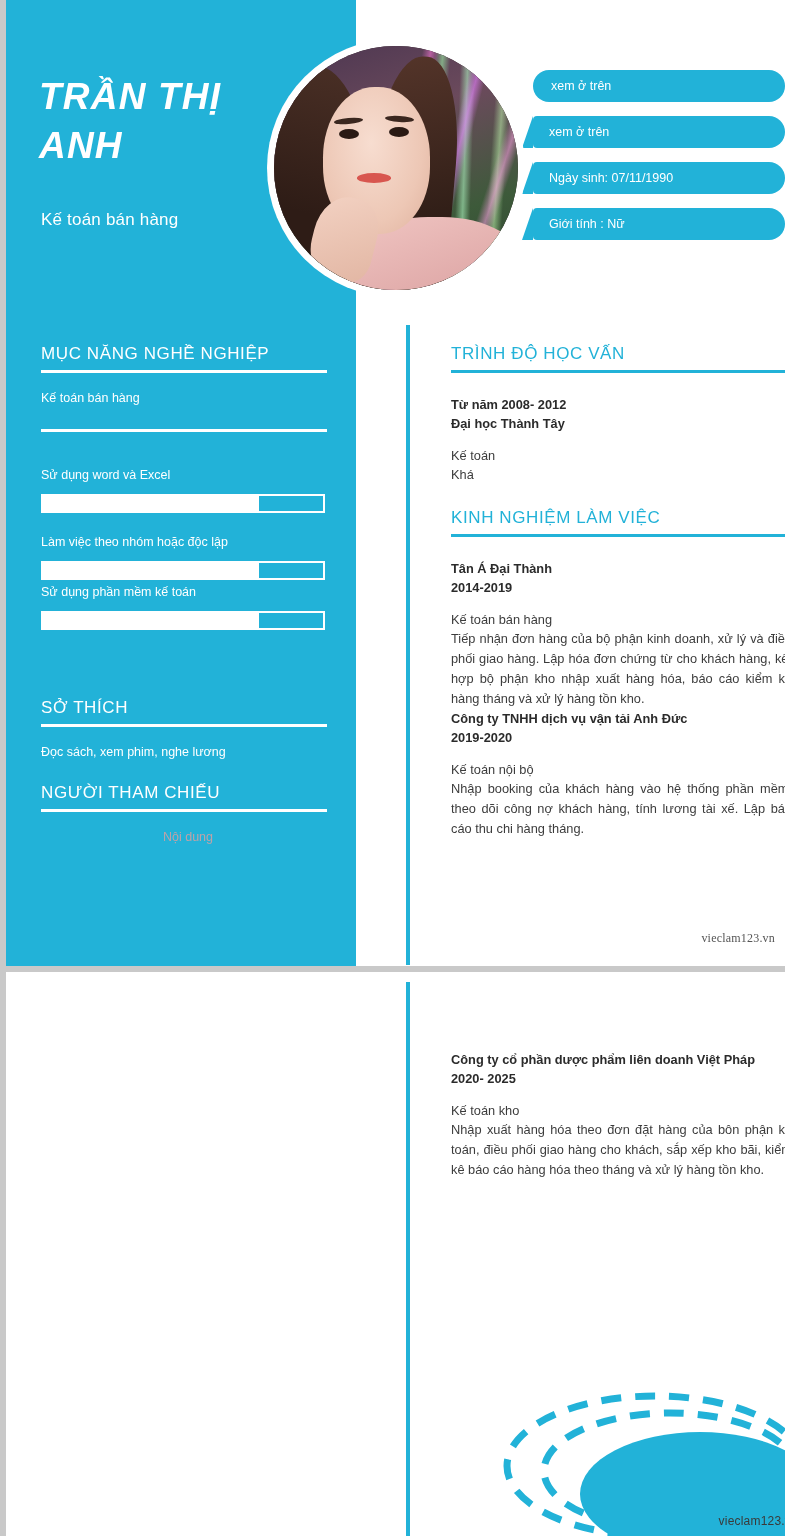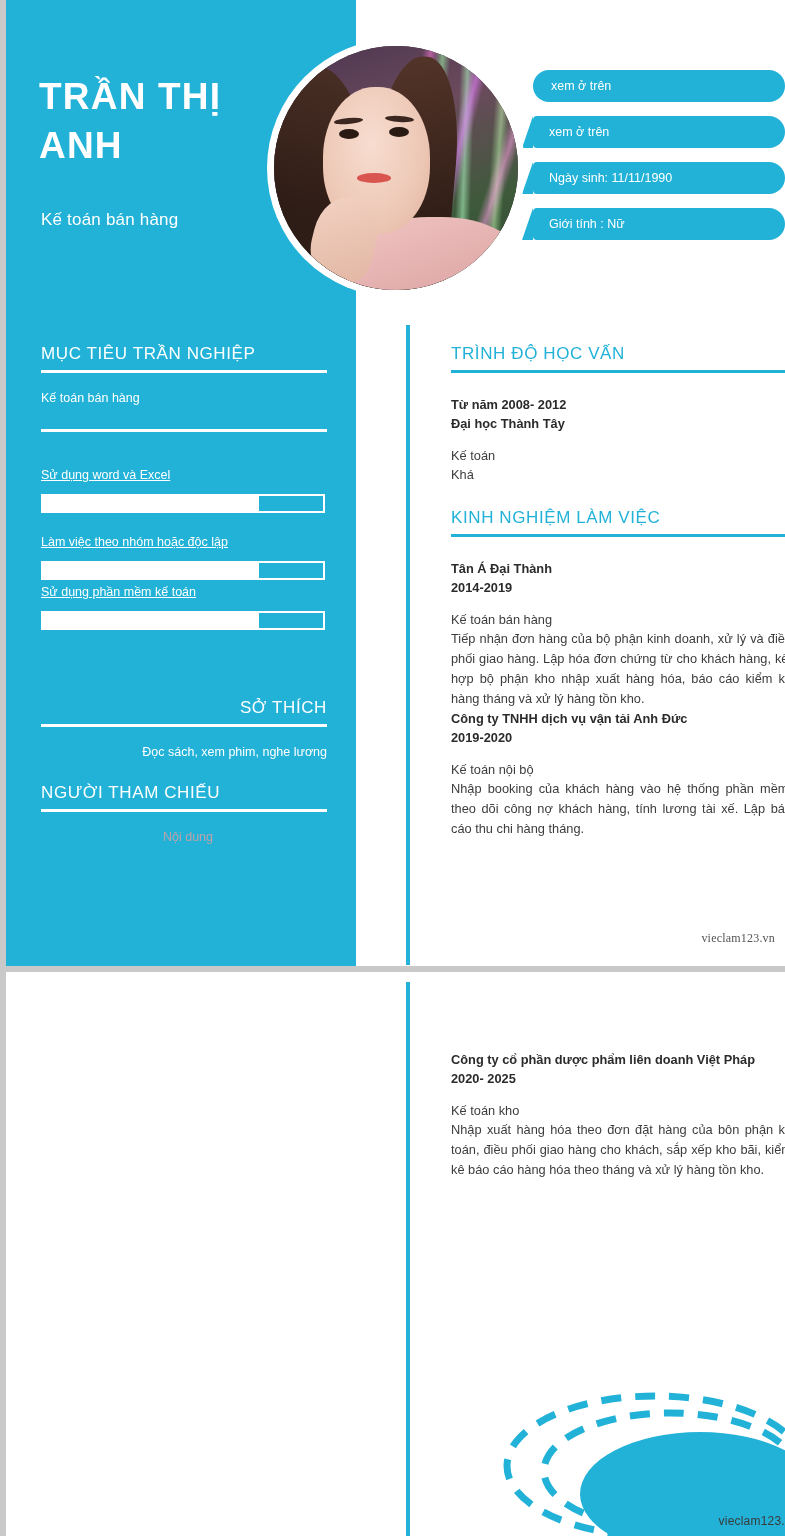--- a/index.html
+++ b/index.html
@@ -23,21 +23,21 @@
   .sidebar {
     position:absolute; left:0; top:0;
     width:350px; height:966px;
     background:#22b2d8;
   }
 
   
   .name-block { position:absolute; left:33px; top:72px; width:260px; }
   .name-line {
     font-size:37px; font-weight:700; color:#ffffff;
-    letter-spacing:1.2px; line-height:49px; white-space:nowrap;
+    letter-spacing:1.2px; line-height:49px; white-space:nowrap;font-style:italic;
   }
   .job-title {
     position:absolute; left:35px; top:210px;
     font-size:17px; color:#ffffff; font-weight:400; letter-spacing:.2px;
   }
 
   
   .photo-wrap {
     position:absolute; left:261px; top:39px;
     width:258px; height:258px; border-radius:50%;
@@ -126,21 +126,21 @@
   }
   .side-rule { height:3px; background:#ffffff; width:286px; }
   .side-body {
     font-size:12.5px; color:#ffffff; line-height:19px;
     margin-top:16px; font-weight:400;
   }
   .side-body.placeholder { color:#d9a0a0; opacity:.85; margin-left:8px;text-align:center; }
 
   .skill { margin-top:20px; }
   .skill-label {
-    font-size:12.5px; color:#ffffff; margin-bottom:12px; font-weight:400;text-decoration:underline;
+    font-size:12.5px; color:#ffffff; margin-bottom:12px; font-weight:400;
   }
   .skill-bar {
     width:284px; height:19px; border:2px solid #ffffff; background:transparent;
   }
   .skill-fill { height:100%; background:#ffffff; }
 
   
   .divider {
     position:absolute; width:4px; background:#22b2d8;
   }
@@ -219,29 +219,29 @@
     </div>
 
     <div class="contacts">
       <div class="pill first">
         <span>xem ở trên</span>
       </div>
       <div class="pill notch">
         <span>xem ở trên</span>
       </div>
       <div class="pill notch">
-        <span>Ngày sinh: 11/11/1990</span>
+        <span>Ngày sinh: 07/11/1990</span>
       </div>
       <div class="pill notch">
         <span>Giới tính : Nữ</span>
       </div>
     </div>
 
     <div class="side-sec" style="top:344px;">
-      <div class="side-head">MỤC TIÊU TRẦN NGHIỆP</div>
+      <div class="side-head">MỤC NĂNG NGHỀ NGHIỆP</div>
       <div class="side-rule"></div>
       <div class="side-body">Kế toán bán hàng</div>
     </div>
 
     <div class="side-sec" style="top:429px;">
       <div class="side-rule"></div>
 
       <div class="skill" style="margin-top:36px;">
         <div class="skill-label">Sử dụng word và Excel</div>
         <div class="skill-bar">
@@ -257,21 +257,21 @@
       </div>
 
       <div class="skill" style="margin-top:5px;">
         <div class="skill-label">Sử dụng phần mềm kế toán</div>
         <div class="skill-bar">
           <div class="skill-fill" id="sf2" style="width: 77%;"></div>
         </div>
       </div>
     </div>
 
-    <div class="side-sec" style="top:698px;text-align:right;">
+    <div class="side-sec" style="top:698px;">
       <div class="side-head">SỞ THÍCH</div>
       <div class="side-rule"></div>
       <div class="side-body">Đọc sách, xem phim, nghe lương</div>
     </div>
 
     <div class="side-sec" style="top:783px;">
       <div class="side-head">NGƯỜI THAM CHIẾU</div>
       <div class="side-rule"></div>
       <div class="side-body placeholder">Nội dung</div>
     </div>

